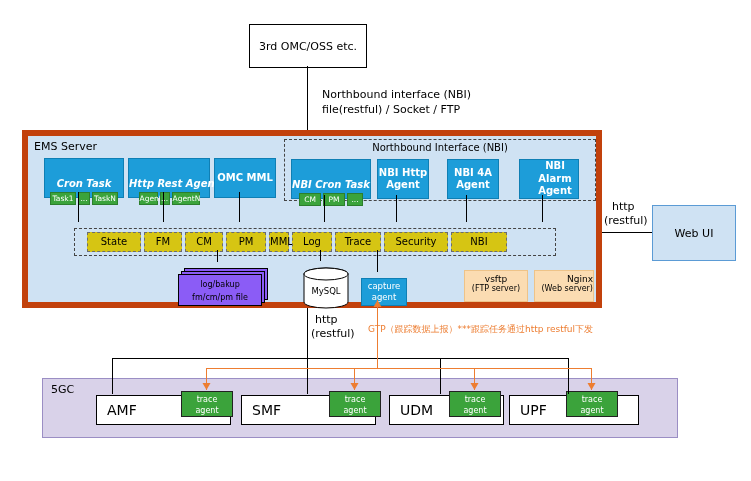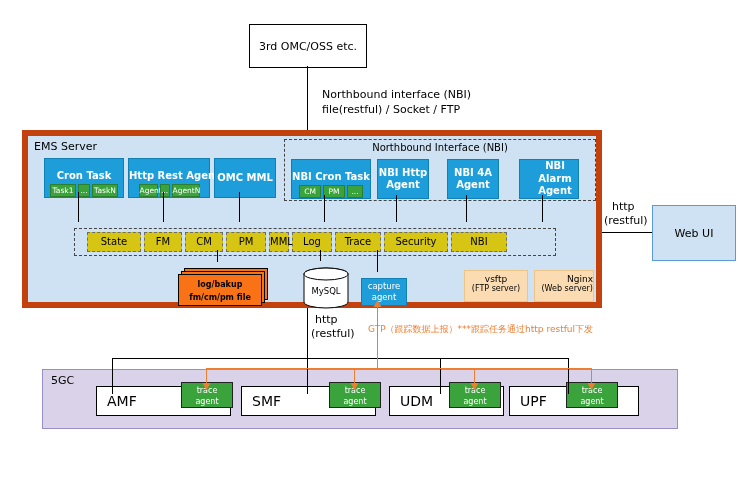--- a/index.html
+++ b/index.html
@@ -3,30 +3,30 @@
 <meta charset="utf-8">
 <style>
   html,body{margin:0;padding:0;background:#fff;}
   #canvas{
     position:relative;width:751px;height:481px;background:#fff;overflow:hidden;
     font-family:"DejaVu Sans","Liberation Sans",sans-serif;color:#000;
   }
   .abs{position:absolute;}
   .txt{position:absolute;font-size:11px;white-space:nowrap;}
   .blue-box{position:absolute;background:var(--process-blue,#1d9dd9);border:1px solid #0f7fb4;color:#fff;box-sizing:border-box;}
-  .proc-title{display:block;font-size:10px;font-weight:bold;text-align:center;padding-top:11px;white-space:nowrap;}
+  .proc-title{display:block;font-size:10px;font-weight:bold;text-align:center;padding-top:19px;white-space:nowrap;font-style:italic;}
   .proc-2line{display:flex;flex-direction:column;justify-content:center;align-items:center;height:100%;font-size:10px;font-weight:bold;line-height:1.25;text-align:center;}
   .mini-row{display:flex;justify-content:center;gap:2px;margin-top:3px;}
   .mini{background:var(--goroutine-green,#3ba33b);border:1px solid #2c7f2c;color:#fff;font-size:7.5px;line-height:11px;text-align:center;box-sizing:border-box;}
   .dashed-group{position:absolute;border:1px dashed #444;box-sizing:border-box;}
   .module{background:var(--package-yellow,#d6c513);border:1px dashed #6d6d6d;font-size:10px;line-height:18px;height:20px;text-align:center;box-sizing:border-box;color:#000;}
   .peach{position:absolute;background:var(--server-peach,#fbdcb2);border:1px solid #eec388;text-align:center;box-sizing:border-box;padding-top:3px;}
   .peach .l1{display:block;font-size:9px;}
   .peach .l2{display:block;font-size:8px;}
-  .sheet{position:absolute;background:#f97316;border:1px solid #000;box-sizing:border-box;font-weight:bold;}
+  .sheet{position:absolute;background:#8b5cf6;border:1px solid #000;box-sizing:border-box;}
   .nf{position:absolute;background:#fff;border:1px solid #000;box-sizing:border-box;font-size:14px;}
   .nf .nf-label{display:block;padding-left:10px;line-height:28px;}
   .ta{position:absolute;background:var(--goroutine-green,#3ba33b);border:1px solid #222;color:#fff;font-size:8px;line-height:11px;text-align:center;box-sizing:border-box;padding-top:2px;}
   .swatch{width:32px;height:15px;box-sizing:border-box;}
   .legend-row{display:flex;align-items:center;gap:9px;margin-bottom:12px;}
   .legend-label{font-size:11px;white-space:nowrap;}
   .two-line{display:flex;flex-direction:column;justify-content:center;align-items:center;height:100%;text-align:center;}
 </style>
 </head>
 <body>
@@ -150,21 +150,21 @@
   </div>
 
   <div class="txt" style="left:612px;top:200px;">http</div>
   <div class="txt" style="left:604px;top:214px;">(restful)</div>
 
   <div class="txt" style="left:315px;top:313px;">http</div>
   <div class="txt" style="left:311px;top:327px;">(restful)</div>
 
   <div class="txt" style="left:368px;top:323px;font-size:9px;color:var(--orange-line,#ed7d31);">GTP（跟踪数据上报）***跟踪任务通过http restful下发</div>
 
-  <div class="abs" style="left:42px;top:369px;width:636px;height:60px;background:var(--fgc-bg,#d9d2e9);border:1px solid #9b8ec4;box-sizing:border-box;">
+  <div class="abs" style="left:42px;top:378px;width:636px;height:60px;background:var(--fgc-bg,#d9d2e9);border:1px solid #9b8ec4;box-sizing:border-box;">
     <span class="txt" style="left:8px;top:4px;">5GC</span>
 
     <div class="nf" style="left:53px;top:16px;width:135px;height:30px;">
       <span class="nf-label">AMF</span>
     </div>
     <div class="ta" style="left:138px;top:12px;width:52px;height:26px;">
       <span style="display:block;">trace</span>
       <span style="display:block;">agent</span>
     </div>
 

